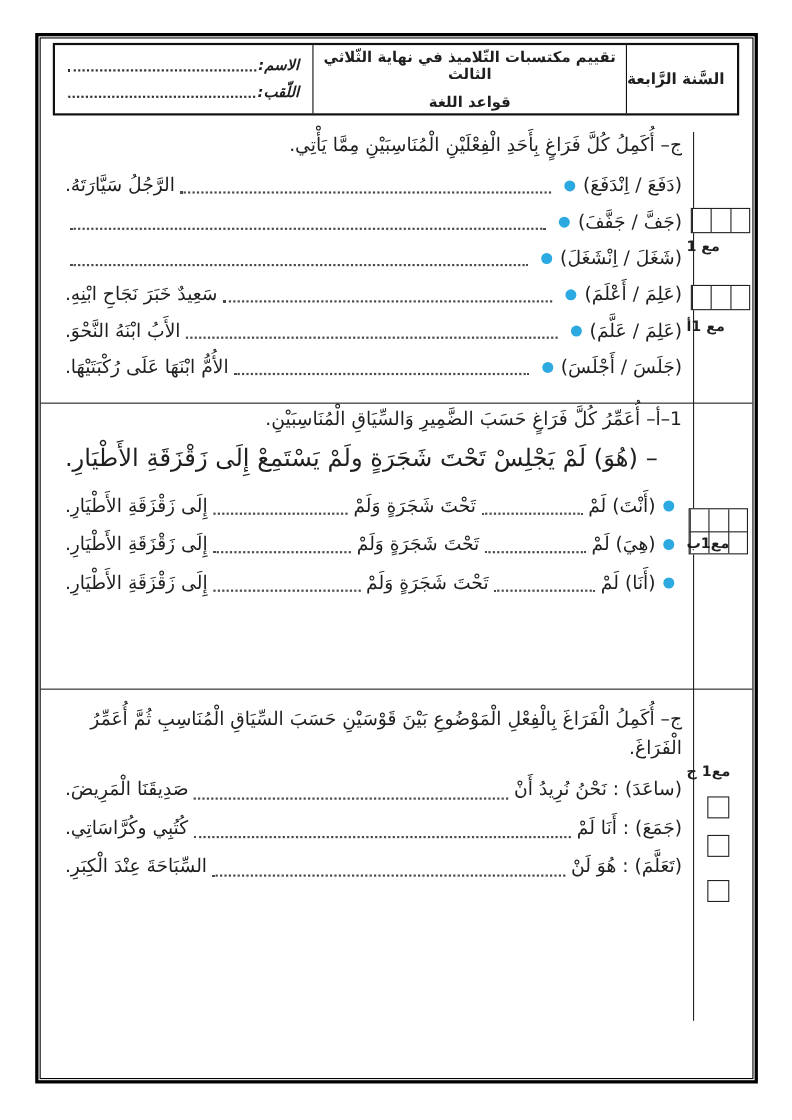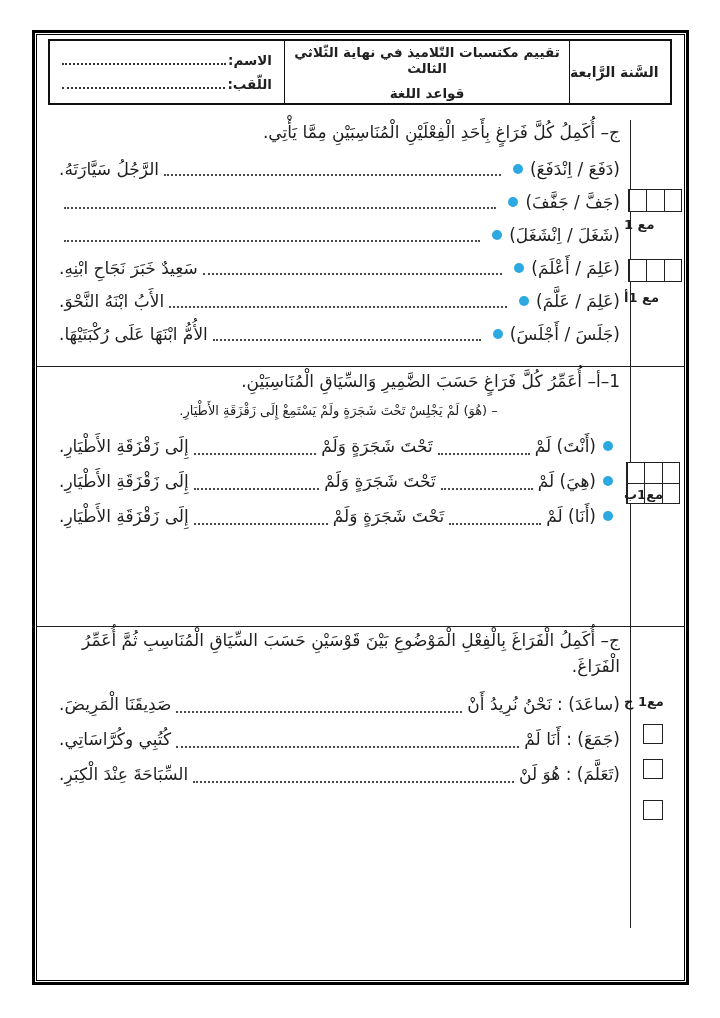--- a/index.html
+++ b/index.html
@@ -20,34 +20,34 @@
     width:101px; border-left:1.5px solid #111; display:flex;
     align-items:center; justify-content:flex-end;
     font-weight:bold; font-size:14px;
   }
   .cell-title {
     width:285px; border-left:1.5px solid #111; display:flex; flex-direction:column;
     align-items:center; justify-content:center; gap:9px;
     font-weight:bold; font-size:13.5px; text-align:center; padding:2px 4px;
   }
   .cell-names { flex:1; padding:7px 12px 7px 10px; display:flex; flex-direction:column; justify-content:space-between; }
-  .name-row { display:flex; direction:rtl; align-items:center; height:24px; font-weight:bold; font-size:13.5px; }
+  .name-row { display:flex; direction:rtl; align-items:center; height:24px; font-weight:bold; font-size:13.5px;font-style:italic; }
   .name-row .fill { flex:1; border-bottom:2px dotted #333; height:1px; align-self:flex-end; margin:0 2px 7px 2px; }
 
   
   .content { position:absolute; left:0; right:0; top:76px; bottom:0; }
   .vline { position:absolute; top:9px; right:53px; width:1.5px; height:808px; background:#222; }
 
   .sec { position:relative; width:100%; padding:0 64px 0 22px; direction:rtl; }
   .sec1 { height:255px; padding-top:8px; }
   .sec2 { height:260px; border-top:1.5px solid #222; padding-top:1px; }
-  .sec3 { height:330px; border-top:1.5px solid #222; }
+  .sec3 { height:330px; border-top:1.5px solid #222; padding-top:14px; }
 
   .sec-title { font-size:17px; line-height:1.55; text-align:right; margin-bottom:7px; }
-  .example-line { font-size:13px; line-height:1.5; text-align:center; margin:6px 2px 8px 0; }
+  .example-line { font-size:22px; line-height:1.5; text-align:left; margin:6px 2px 8px 0; }
 
   .item-line { display:flex; direction:rtl; align-items:center; height:33px; font-size:17px; white-space:nowrap; }
   .sec2 .item-line, .sec3 .item-line { height:35px; }
 
   .dot { width:10px; height:10px; border-radius:50%; flex:none; margin:0 7px; background:#2ba9e0; }
   .blank { flex:1; border-bottom:2.2px dotted #4a4a4a; height:1px; align-self:flex-end; margin:0 5px 9px 5px; min-width:30px; }
   .blank-fixed { flex:none; width:92px; border-bottom:2.2px dotted #4a4a4a; height:1px; align-self:flex-end; margin:0 5px 9px 5px; }
 
   
   .score-grid3 {

